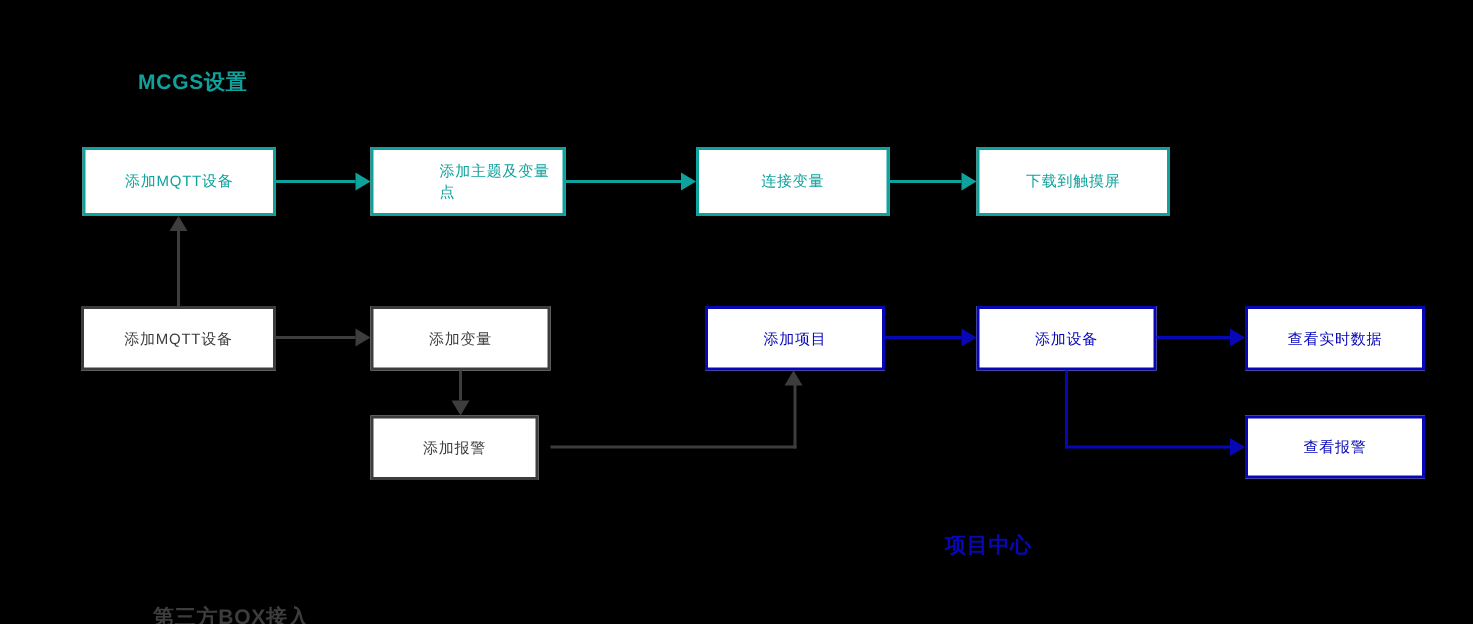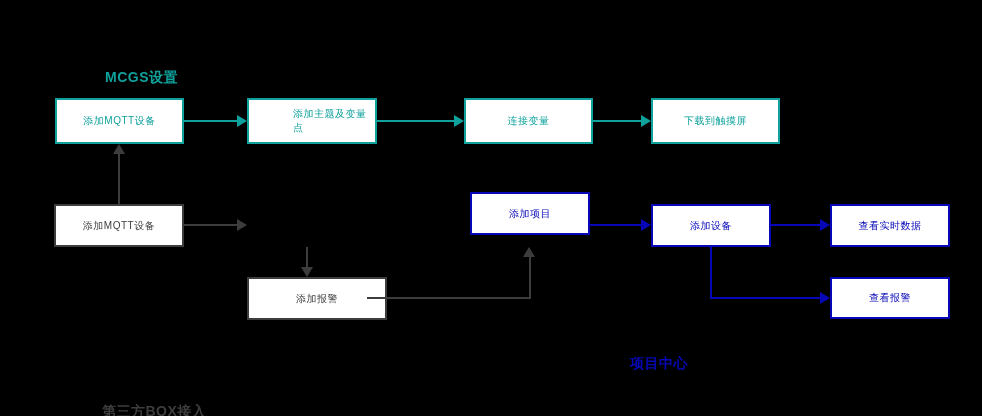--- a/index.html
+++ b/index.html
@@ -51,45 +51,48 @@
   .head.up{border-left:6px solid transparent;border-right:6px solid transparent;}
   .head.up.gray-h{border-bottom:10px solid var(--gray);}
   .head.down{border-left:6px solid transparent;border-right:6px solid transparent;}
   .head.down.gray-h{border-top:10px solid var(--gray);}
 </style>
 </head>
 <body>
 
 <div class="canvas">
 
-  <div class="section-label teal" style="left:92px;top:69px;margin-left:13px;">MCGS设置</div>
+  <div class="section-label teal" style="left:92px;top:46px;">MCGS设置</div>
   <div class="section-label gray" style="left:102px;top:355px;">第三方BOX接入</div>
   <div class="section-label blue" style="left:630px;top:355px;">项目中心</div>
 
   <div class="node teal" style="left:55px;top:98px;width:129px;height:46px;">
     <span>添加MQTT设备</span>
   </div>
   <div class="node teal" style="left:247px;top:98px;width:130px;height:46px;padding-left:44px;">
     <span>添加主题及变量点</span>
   </div>
   <div class="node teal" style="left:464px;top:98px;width:129px;height:46px;">
     <span>连接变量</span>
   </div>
   <div class="node teal" style="left:651px;top:98px;width:129px;height:46px;text-align:right;">
     <span>下载到触摸屏</span>
   </div>
 
   <div class="node gray" style="left:54px;top:204px;width:130px;height:43px;">
     <span>添加MQTT设备</span>
   </div>
-  <div class="node gray" style="left:247px;top:277px;width:140px;height:43px;">
+  <div class="node gray" style="left:247px;top:204px;width:120px;height:43px;">
+    <span>添加变量</span>
+  </div>
+  <div class="node gray" style="left:247px;top:277px;width:112px;height:43px;">
     <span>添加报警</span>
   </div>
 
-  <div class="node blue" style="left:470px;top:192px;width:120px;height:43px;">
+  <div class="node blue" style="left:470px;top:204px;width:120px;height:43px;">
     <span>添加项目</span>
   </div>
   <div class="node blue" style="left:651px;top:204px;width:120px;height:43px;">
     <span>添加设备</span>
   </div>
   <div class="node blue" style="left:830px;top:204px;width:120px;height:43px;">
     <span>查看实时数据</span>
   </div>
   <div class="node blue" style="left:830px;top:277px;width:120px;height:42px;">
     <span>查看报警</span>

